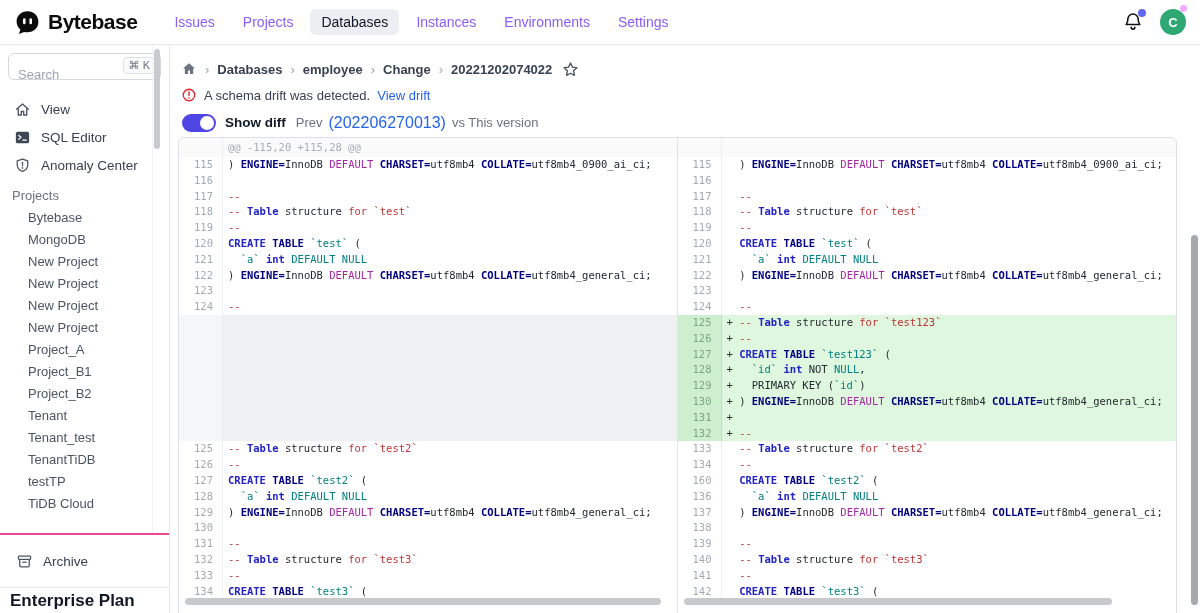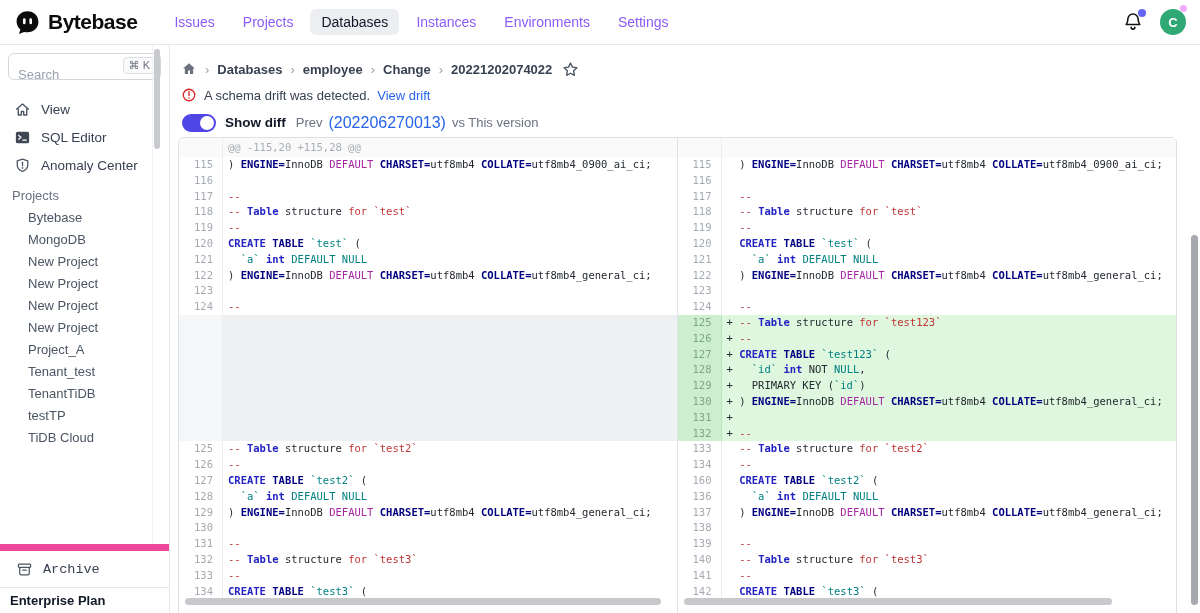--- a/index.html
+++ b/index.html
@@ -35,23 +35,23 @@
   .search-kbd { position:absolute; right:5px; top:4px; font-size:11px; color:#6b7280; background:#fbfbfc;
     border:1px solid #dcdfe4; border-radius:4px; padding:1px 5px; }
   .side-item { display:flex; align-items:center; gap:10px; height:28px; padding-left:14px;
     font-size:13.5px; color:#374151; cursor:pointer; }
   .side-section { font-size:13px; color:#6b7280; padding:9px 0 4px 12px; }
   .side-sub-item { font-size:13px; color:#4b5563; padding-left:28px; height:22px; line-height:22px;
     cursor:pointer; white-space:nowrap; }
   .side-scrollbar { position:absolute; right:9px; top:4px; width:6px; height:100px;
     background:#c8cacd; border-radius:3px; }
   .side-track { position:absolute; right:16px; top:0; width:1px; height:100%; background:#f1f2f3; }
-  .archive-section { border-top:7px solid #ec4899; padding:4px 0;font-family:Liberation Mono, monospace; }
+  .archive-section { border-top:2px solid #ec4899; padding:12px 0; }
   .plan-footer { border-top:1px solid #e5e7eb; height:26px; display:flex; align-items:center;
-    padding-left:10px; font-size:13px; font-weight:bold; color:#111827; background:#fff;text-align:right; }
+    padding-left:10px; font-size:17px; font-weight:bold; color:#111827; background:#fff;text-align:right; }
 
   
   .main { position:absolute; left:170px; top:45px; right:0; bottom:0; background:#fff; }
   .breadcrumb { display:flex; align-items:center; gap:8px; padding:14px 0 0 11px; height:34px; }
   .bc-item { font-size:13px; font-weight:bold; color:#374151; cursor:pointer; }
   .bc-sep { font-size:13px; color:#9ca3af; }
   .drift-row { display:flex; align-items:center; gap:7px; padding:7px 0 0 11px; height:25px; }
   .drift-text { font-size:13px; color:#374151; }
   .drift-link { font-size:13px; color:var(--link,#2563eb); cursor:pointer; }
   .toolbar-row { display:flex; align-items:center; gap:9px; padding:9px 0 0 12px; height:28px; }
@@ -168,20 +168,23 @@
 
     <div class="side-section">Projects</div>
     <div>
         <div class="side-sub-item">Bytebase</div>
         <div class="side-sub-item">MongoDB</div>
         <div class="side-sub-item">New Project</div>
         <div class="side-sub-item">New Project</div>
         <div class="side-sub-item">New Project</div>
         <div class="side-sub-item">New Project</div>
         <div class="side-sub-item">Project_A</div>
+        <div class="side-sub-item">Project_B1</div>
+        <div class="side-sub-item">Project_B2</div>
+        <div class="side-sub-item">Tenant</div>
         <div class="side-sub-item">Tenant_test</div>
         <div class="side-sub-item">TenantTiDB</div>
         <div class="side-sub-item">testTP</div>
         <div class="side-sub-item">TiDB Cloud</div>
       </div>
 
     <span class="side-track"></span>
     <span class="side-scrollbar"></span>
   </div>
 

